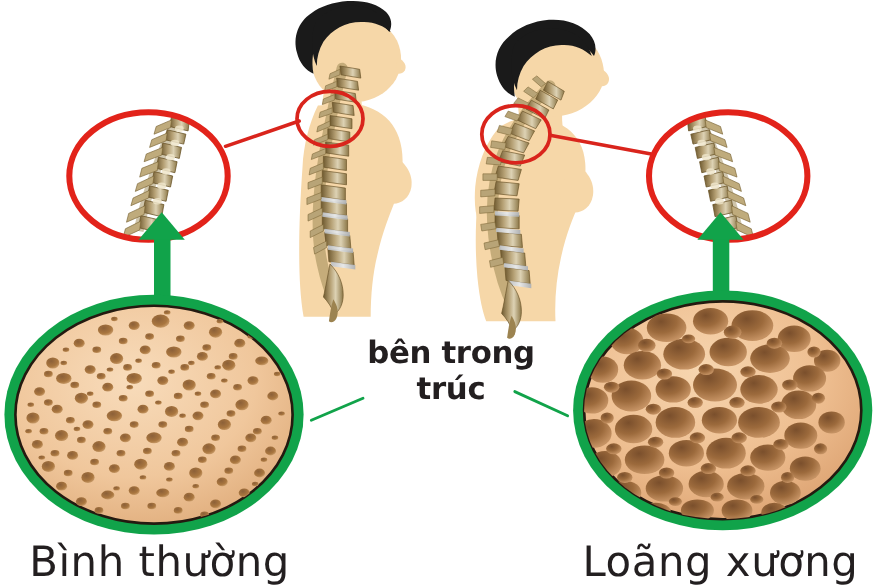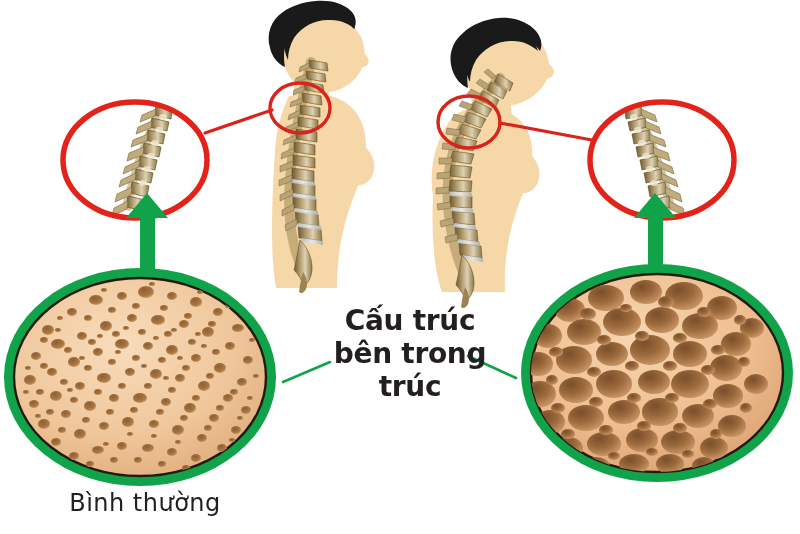--- a/index.html
+++ b/index.html
@@ -25,21 +25,21 @@
     width: 800px;
     height: 534px;
   }
   .lbl {
     position: absolute;
     font-family: "DejaVu Sans", sans-serif;
     color: #231f20;
     white-space: nowrap;
   }
   #label-left, #label-right {
-    font-size: 24px;
+    font-size: 38px;
     font-weight: 400;
     letter-spacing: 0.5px;
     top: 489px;
     text-align: center;
   }
   #label-left  { left: 0px;   width: 290px; }
   #label-right { left: 510px; width: 290px; }
 
   #center-title {
     position: absolute;
@@ -617,20 +617,20 @@
           <ellipse cx="552" cy="380" rx="6" ry="5"></ellipse>
         <ellipse cx="744" cy="362" rx="6" ry="5"></ellipse>
           <ellipse cx="746" cy="408" rx="6" ry="5"></ellipse>
         <ellipse cx="626" cy="308" rx="6" ry="4"></ellipse>
           <ellipse cx="740" cy="320" rx="6" ry="5"></ellipse>
       </g>
     </g>
   </svg>
 
   <div id="center-title">
-    <div>Cấu trúc</div>
     <div>bên trong</div>
     <div>trúc</div>
   </div>
 
   <div class="lbl" id="label-left">Bình thường</div>
+  <div class="lbl" id="label-right">Loãng xương</div>
 
 </div>
 
 </body></html>

